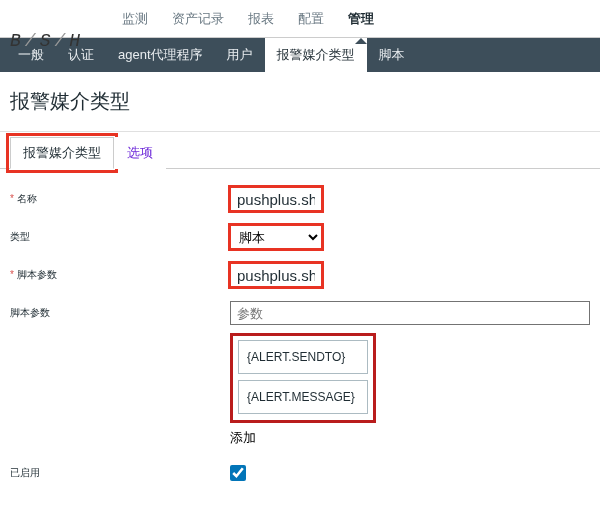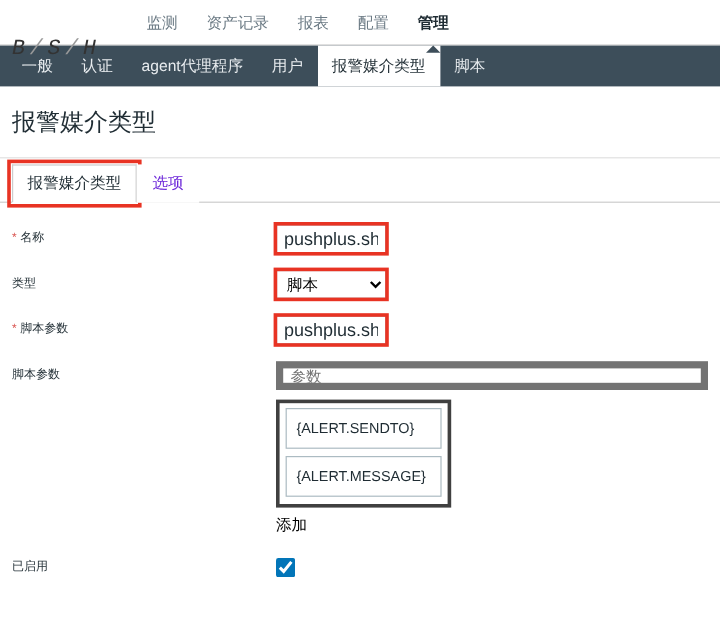--- a/index.html
+++ b/index.html
@@ -150,21 +150,21 @@
     border: 1px solid #acbbc2;
     padding: 0 8px;
     font-size: 12px;
     color: #1f2c33;
     margin-bottom: 6px;
     display: block;
   }
   .param-placeholder {
     width: 360px;
     height: 24px;
-    border: 6px solid #737373;
+    border: 1px solid #737373;
     padding: 0 6px;
     font-size: 13px;
     margin-bottom: 8px;
     color: #8a9aa3;
   }
   .link-add {
     color: #000000;
     cursor: pointer;
     font-size: 13px;
   }
@@ -176,21 +176,21 @@
   
   .hl {
     outline: 3px solid #e83323;
     outline-offset: -1px;
   }
   .hl-tab {
     outline: 3px solid #e83323;
     outline-offset: 1px;
   }
   .hl-group {
-    border: 3px solid #404040;
+    border: 3px solid #b91c1c;
     padding: 4px 5px 0 5px;
     display: inline-block;
   }
 </style>
 </head>
 <body>
 
 <div class="top-header">
   <div class="brand">
     <span>B</span><span class="slash">/</span><span>S</span><span class="slash">/</span><span>H</span>

